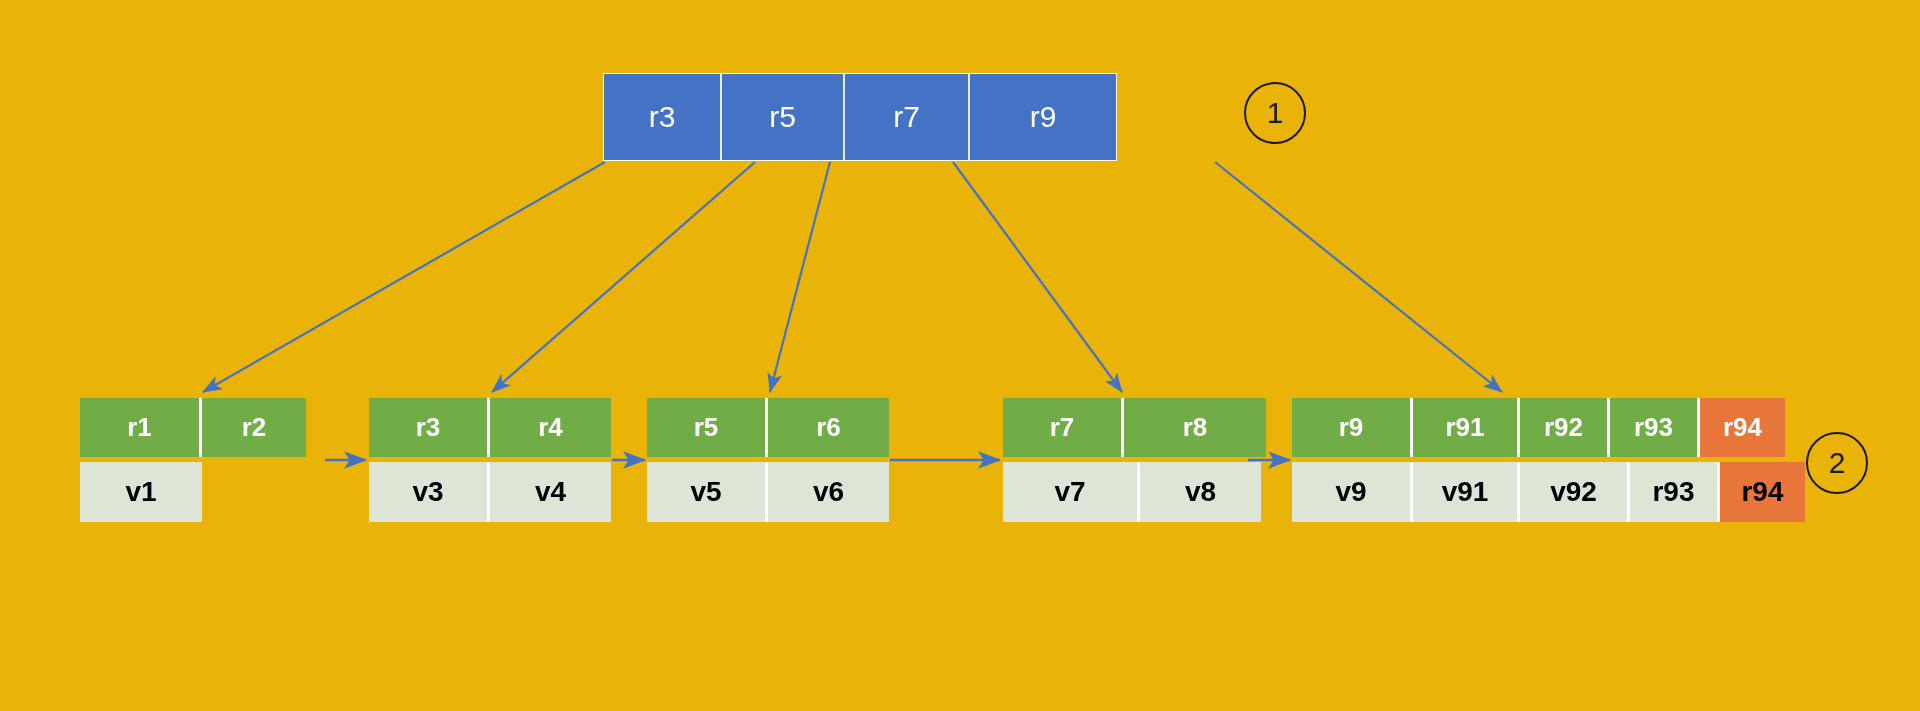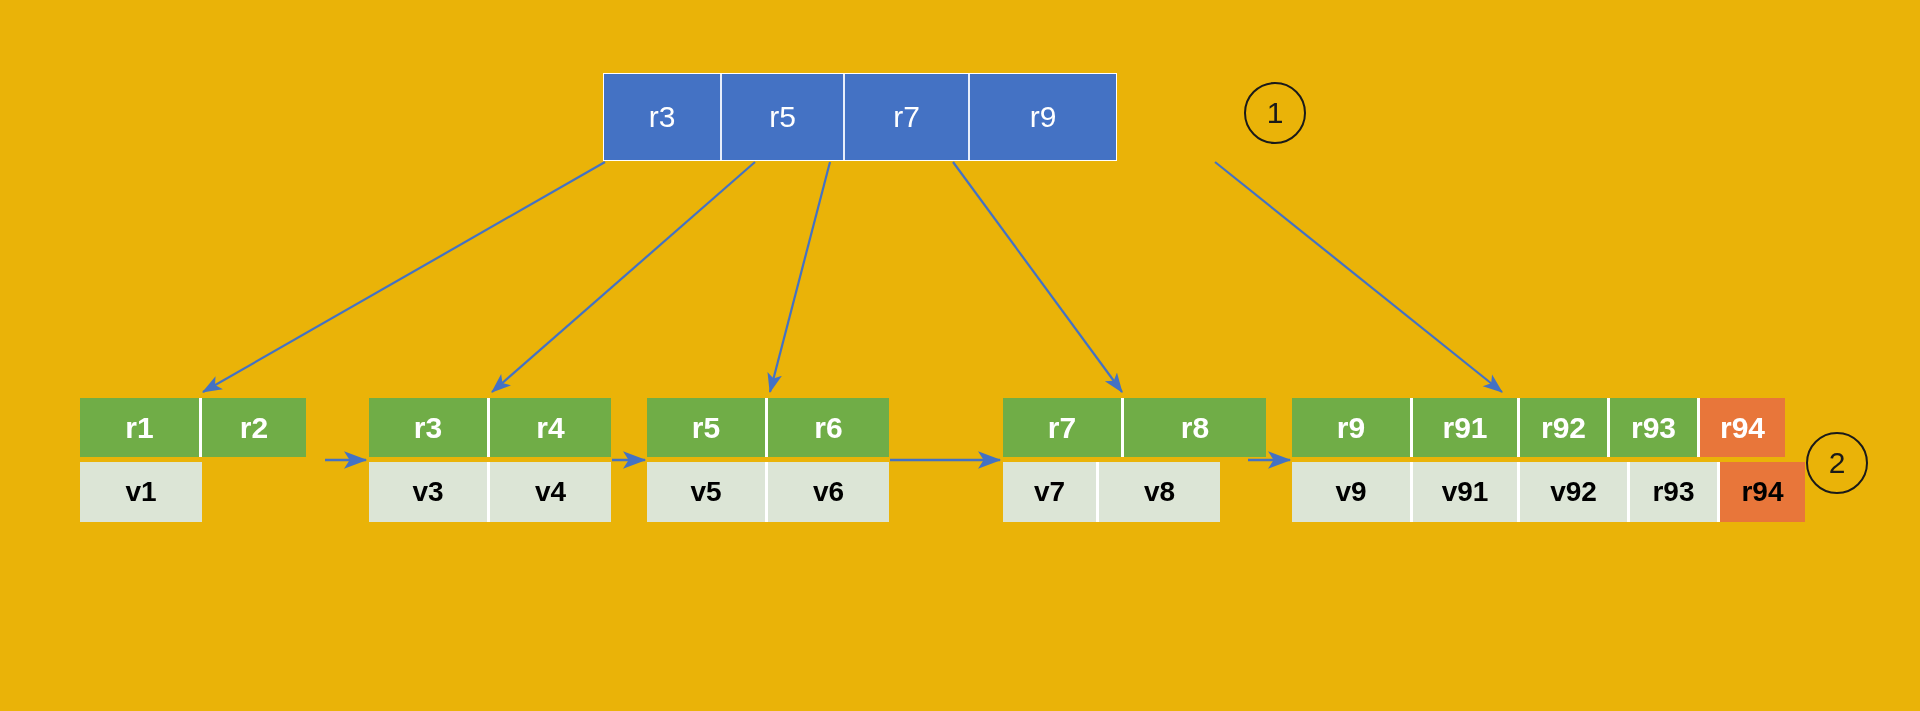--- a/index.html
+++ b/index.html
@@ -59,21 +59,21 @@
     position: absolute;
     top: 398px;
   }
   .leaf-row {
     display: flex;
   }
   .leaf-row.keys { margin-bottom: 5px; }
   .key-cell {
     background: #70AD47;
     color: #ffffff;
-    font-size: 30px;
+    font-size: 26px;
     font-weight: bold;
     height: 59px;
     display: flex;
     align-items: center;
     justify-content: center;
     box-sizing: border-box;
     border-right: 3px solid #ffffff;
   }
   .key-cell:last-child { border-right: none; }
   .val-cell {
@@ -183,21 +183,21 @@
       <div class="val-cell" style="width:121px">v6</div>
     </div>
   </div>
 
   <div class="leaf-group" id="leaf-4" style="left:1003px">
     <div class="leaf-row keys">
       <div class="key-cell" style="width:121px">r7</div>
       <div class="key-cell" style="width:142px">r8</div>
     </div>
     <div class="leaf-row values">
-      <div class="val-cell" style="width:96px">v7</div>
+      <div class="val-cell" style="width:137px">v7</div>
       <div class="val-cell" style="width:121px">v8</div>
     </div>
   </div>
 
   <div class="leaf-group" id="leaf-5" style="left:1292px">
     <div class="leaf-row keys">
       <div class="key-cell" style="width:121px">r9</div>
       <div class="key-cell" style="width:107px">r91</div>
       <div class="key-cell" style="width:90px">r92</div>
       <div class="key-cell" style="width:90px">r93</div>

